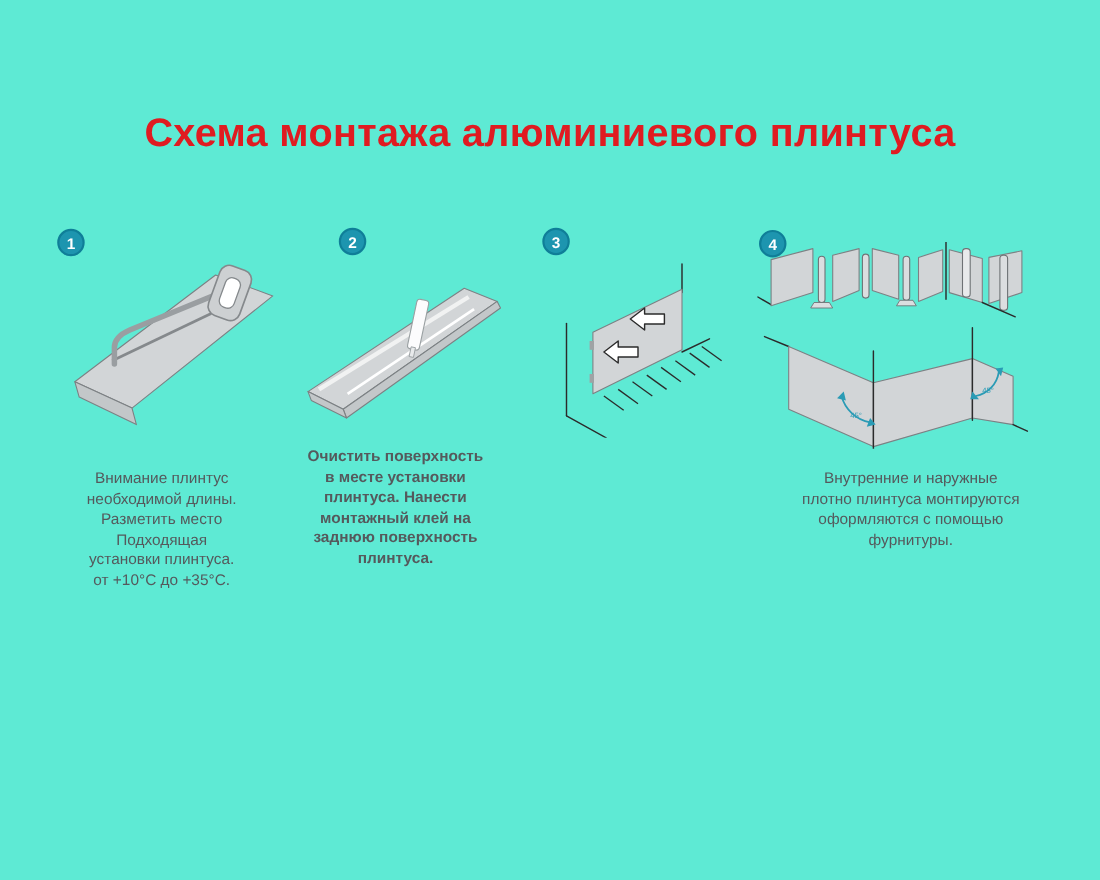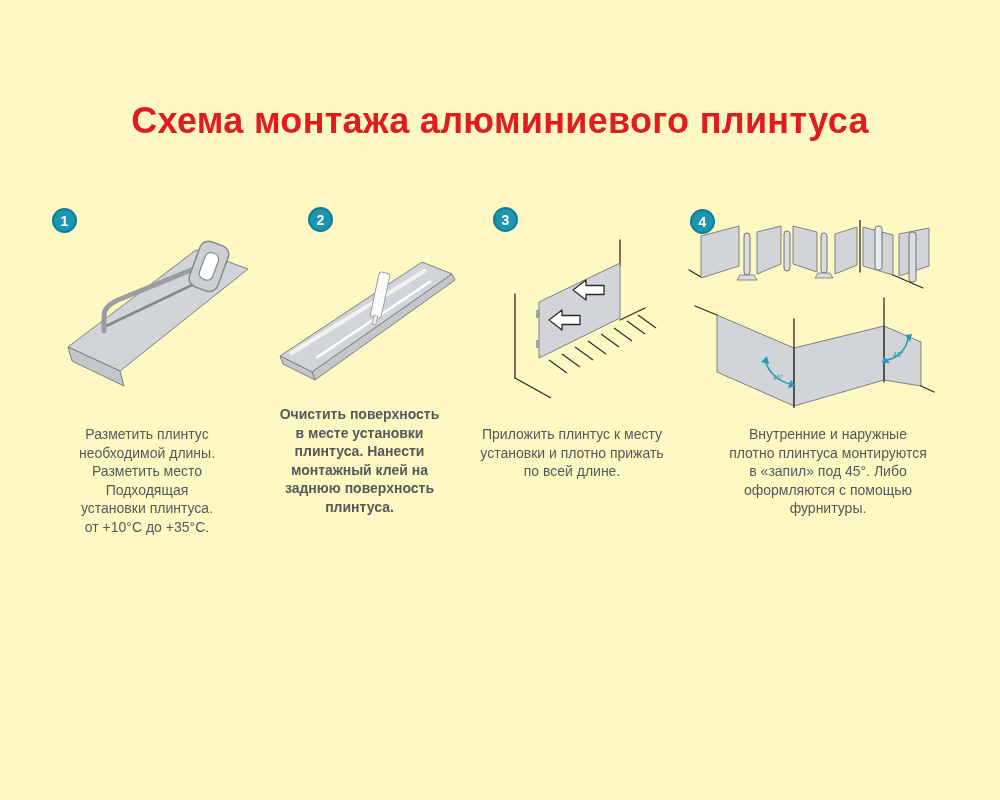--- a/index.html
+++ b/index.html
@@ -1,17 +1,17 @@
 <!DOCTYPE html>
 <html><head>
 <meta charset="utf-8">
 <style>
   html,body { margin:0; padding:0; background:#ffffff; }
   .canvas {
-    position:relative; width:1000px; height:800px; background:#fef9c3;
+    position:relative; width:1000px; height:800px; background:#5eead4;
     font-family:"Liberation Sans", sans-serif; overflow:hidden;
   }
   .title {
     position:absolute; top:100px; left:0; width:1000px;
     text-align:center; font-size:36px; font-weight:700;
     color:#e01b21; letter-spacing:0.3px;
   }
   .badge {
     position:absolute; width:25px; height:25px; box-sizing:border-box;
     border-radius:50%; background:#1d95af; border:2px solid #0f7e98;
@@ -125,45 +125,39 @@
     <polygon class="tealfill" points="104,160 109,166 101,168"></polygon>
     <polygon class="tealfill" points="74,142 80,136 82,144"></polygon>
     <text class="angle-label" x="86" y="160">45°</text>
     <path class="teal" d="M200,140 A26,26 0 0 0 221,118"></path>
     <polygon class="tealfill" points="197,136 195,143 203,143"></polygon>
     <polygon class="tealfill" points="218,115 225,114 223,122"></polygon>
     <text class="angle-label" x="206" y="137">45°</text>
   </svg>
 
   <div class="step-text" style="left:52px; top:425px; width:190px;">
-    <span>Разметить плинтус</span>
+    <span>Внимание плинтус</span>
     <span>необходимой длины.</span>
     <span>Разметить место</span>
     <span>Подходящая</span>
     <span>установки плинтуса.</span>
     <span>от +10°С до +35°С.</span>
   </div>
 
   <div class="step-text" style="left:262px; top:405px; width:195px;font-weight:bold;">
     <span>Очистить поверхность</span>
     <span>в месте установки</span>
     <span>плинтуса. Нанести</span>
     <span>монтажный клей на</span>
     <span>заднюю поверхность</span>
     <span>плинтуса.</span>
   </div>
 
-  <div class="step-text" style="left:458px; top:425px; width:228px;">
-    <span>Приложить плинтус к месту</span>
-    <span>установки и плотно прижать</span>
-    <span>по всей длине.</span>
-  </div>
 
   <div class="step-text" style="left:703px; top:425px; width:250px;">
     <span>Внутренние и наружные</span>
     <span>плотно плинтуса монтируются</span>
-    <span>в «запил» под 45°. Либо</span>
     <span>оформляются с помощью</span>
     <span>фурнитуры.</span>
   </div>
 
 
 </div>
 
 </body></html>

